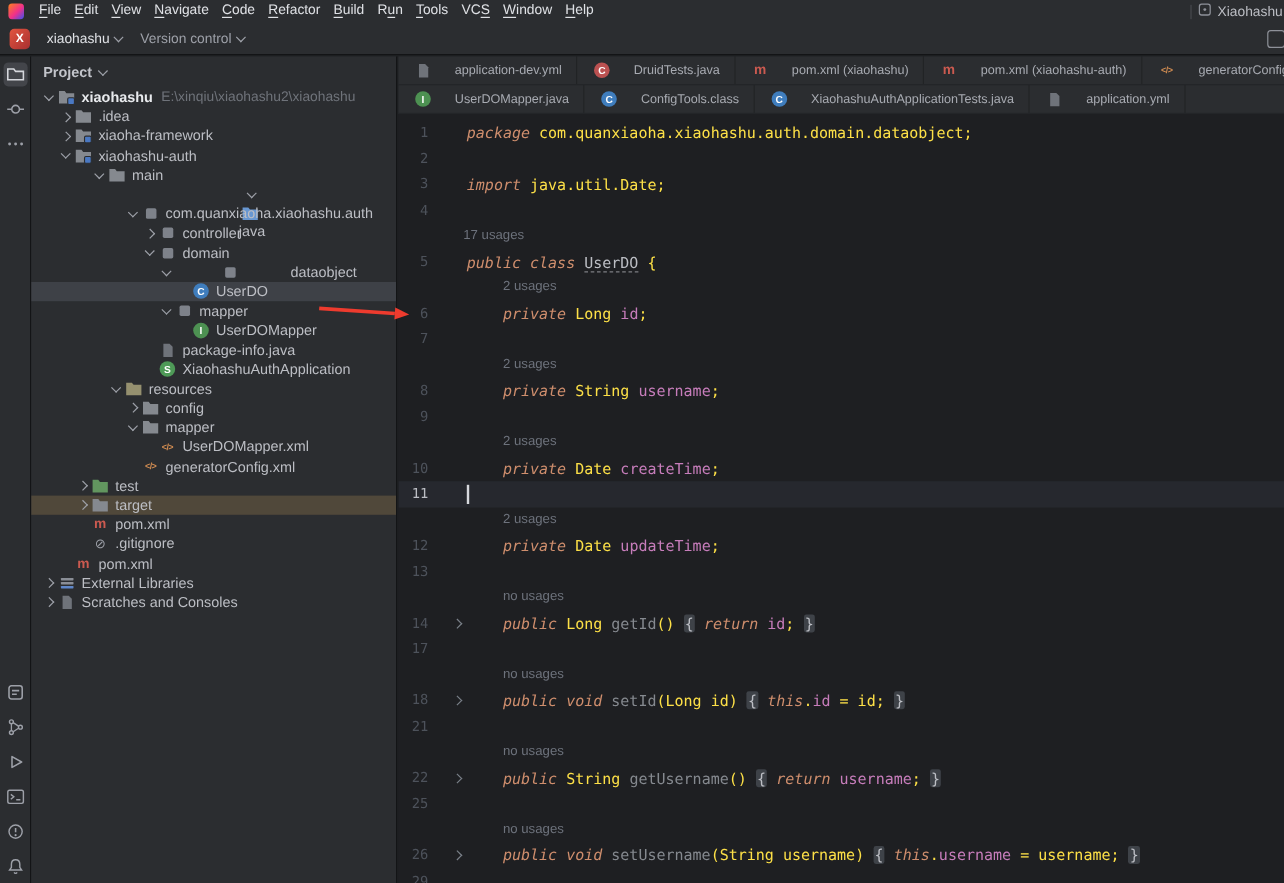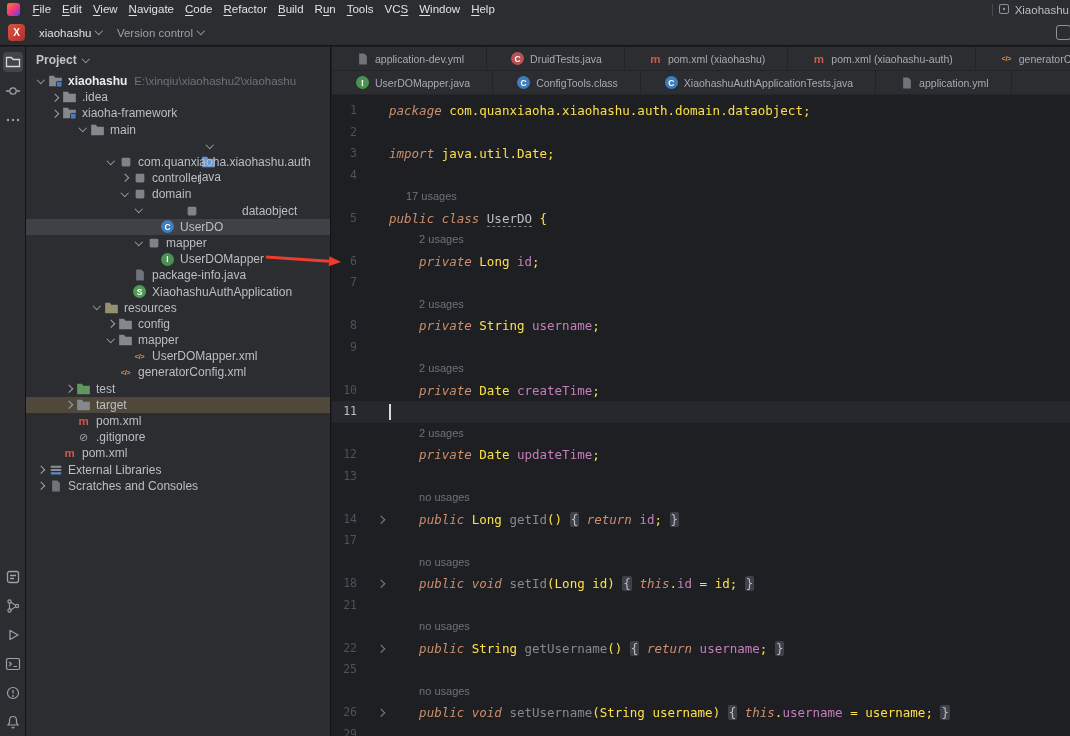--- a/index.html
+++ b/index.html
@@ -63,21 +63,21 @@
         margin-right:4px; flex-shrink:0; }
   .circ { width:13px; height:13px; border-radius:50%; font-size:8.5px; font-weight:700; color:#fff;
           display:flex; align-items:center; justify-content:center; font-family:"Liberation Sans",sans-serif; }
   .mvn { color:#cb5a50; font-weight:700; font-size:11.5px; }
   .xmlic { color:#d28d52; font-size:7.5px; font-weight:700; letter-spacing:-0.5px; }
   .gitic { color:#9da0a8; font-size:11px; }
 
   
   #editor { position:absolute; top:47px; left:332px; right:0; bottom:0; display:flex; flex-direction:column; }
   .tab-row { display:flex; height:24px; background:#2b2d30; border-bottom:1px solid #232528; flex-shrink:0; }
-  .tab { display:flex; align-items:center; gap:4px; padding:0 22px; font-size:10.5px; color:#a8abb2;
+  .tab { display:flex; align-items:center; gap:18px; padding:0 12px; font-size:10.5px; color:#a8abb2;
          border-right:1px solid rgba(0,0,0,0.22); white-space:nowrap; cursor:default; }
   .tab .ic { margin-right:0; }
   .tab.active { background:#35373b; color:#dfe1e5; box-shadow:inset 0 -2.5px 0 #3574f0; }
 
   #code-area { flex:1; background:#1e1f22; padding-top:5px; overflow:hidden;
                font-family:"DejaVu Sans Mono","Liberation Mono",monospace; }
   .ed-row { display:flex; height:21.5px; line-height:21.5px; position:relative; font-size:12.5px; white-space:pre; }
   .ed-row.cur { background:#26282e; }
   .lnum { width:25px; text-align:right; color:#4d525b; font-size:11.5px; flex-shrink:0;
           font-family:"DejaVu Sans Mono","Liberation Mono",monospace; }
@@ -245,20 +245,32 @@
             <span class="cv cv-r"></span>
           </span>
           <span class="ic">
             <svg width="15" height="14" viewBox="0 0 16 15">
               <path d="M1.2 2h5.1l1.5 1.9h7V13.2H1.2z" fill="#85898f"></path>
               <rect x="9" y="8" width="6" height="6" rx="1.2" fill="#4a78c2" stroke="#2b2d30"></rect>
             </svg>
           </span>
           <span class="t-label">xiaoha-framework</span>
         </div>
+        <div class="tree-row" style="padding-left: 22px;">
+          <span class="chev-box">
+            <span class="cv"></span>
+          </span>
+          <span class="ic">
+            <svg width="15" height="14" viewBox="0 0 16 15">
+              <path d="M1.2 2h5.1l1.5 1.9h7V13.2H1.2z" fill="#85898f"></path>
+              <rect x="9" y="8" width="6" height="6" rx="1.2" fill="#4a78c2" stroke="#2b2d30"></rect>
+            </svg>
+          </span>
+          <span class="t-label">xiaohashu-auth</span>
+        </div>
         <div class="tree-row" style="padding-left: 50px;">
           <span class="chev-box">
             <span class="cv"></span>
           </span>
           <span class="ic">
             <svg width="15" height="14" viewBox="0 0 16 15">
               <path d="M1.2 2h5.1l1.5 1.9h7V13.2H1.2z" fill="#85898f"></path>
             </svg>
           </span>
           <span class="t-label">main</span>
@@ -527,21 +539,21 @@
             </svg>
           </span>
           <span class="tab-label">application.yml</span>
         </div>
       </div>
     <div id="code-area">
         <div class="ed-row"><span class="lnum">1</span><span class="fcol"></span><span class="code"><span class="s-k">package </span><span class="s-p">com.quanxiaoha.xiaohashu.auth.domain.dataobject;</span></span></div>
         <div class="ed-row"><span class="lnum">2</span><span class="fcol"></span><span class="code"></span></div>
         <div class="ed-row"><span class="lnum">3</span><span class="fcol"></span><span class="code"><span class="s-k">import </span><span class="s-p">java.util.Date;</span></span></div>
         <div class="ed-row"><span class="lnum">4</span><span class="fcol"></span><span class="code"></span></div>
-        <div class="ed-row hintrow"><span class="hint" style="margin-left: 74px;">17 usages</span></div>
+        <div class="ed-row hintrow"><span class="hint" style="margin-left: 54px;">17 usages</span></div>
         <div class="ed-row"><span class="lnum">5</span><span class="fcol"></span><span class="code"><span class="s-k">public class </span><span class="s-c">UserDO</span><span class="s-p"> {</span></span></div>
         <div class="ed-row hintrow"><span class="hint" style="margin-left: 87.12px;">2 usages</span></div>
         <div class="ed-row"><span class="lnum">6</span><span class="fcol"></span><span class="code"><span class="s-p">    </span><span class="s-k">private </span><span class="s-p">Long </span><span class="s-f">id</span><span class="s-p">;</span></span></div>
         <div class="ed-row"><span class="lnum">7</span><span class="fcol"></span><span class="code"></span></div>
         <div class="ed-row hintrow"><span class="hint" style="margin-left: 87.12px;">2 usages</span></div>
         <div class="ed-row"><span class="lnum">8</span><span class="fcol"></span><span class="code"><span class="s-p">    </span><span class="s-k">private </span><span class="s-p">String </span><span class="s-f">username</span><span class="s-p">;</span></span></div>
         <div class="ed-row"><span class="lnum">9</span><span class="fcol"></span><span class="code"></span></div>
         <div class="ed-row hintrow"><span class="hint" style="margin-left: 87.12px;">2 usages</span></div>
         <div class="ed-row"><span class="lnum">10</span><span class="fcol"></span><span class="code"><span class="s-p">    </span><span class="s-k">private </span><span class="s-p">Date </span><span class="s-f">createTime</span><span class="s-p">;</span></span></div>
         <div class="ed-row cur"><span class="lnum">11</span><span class="fcol"></span><span class="code"></span><span class="caret"></span></div>

